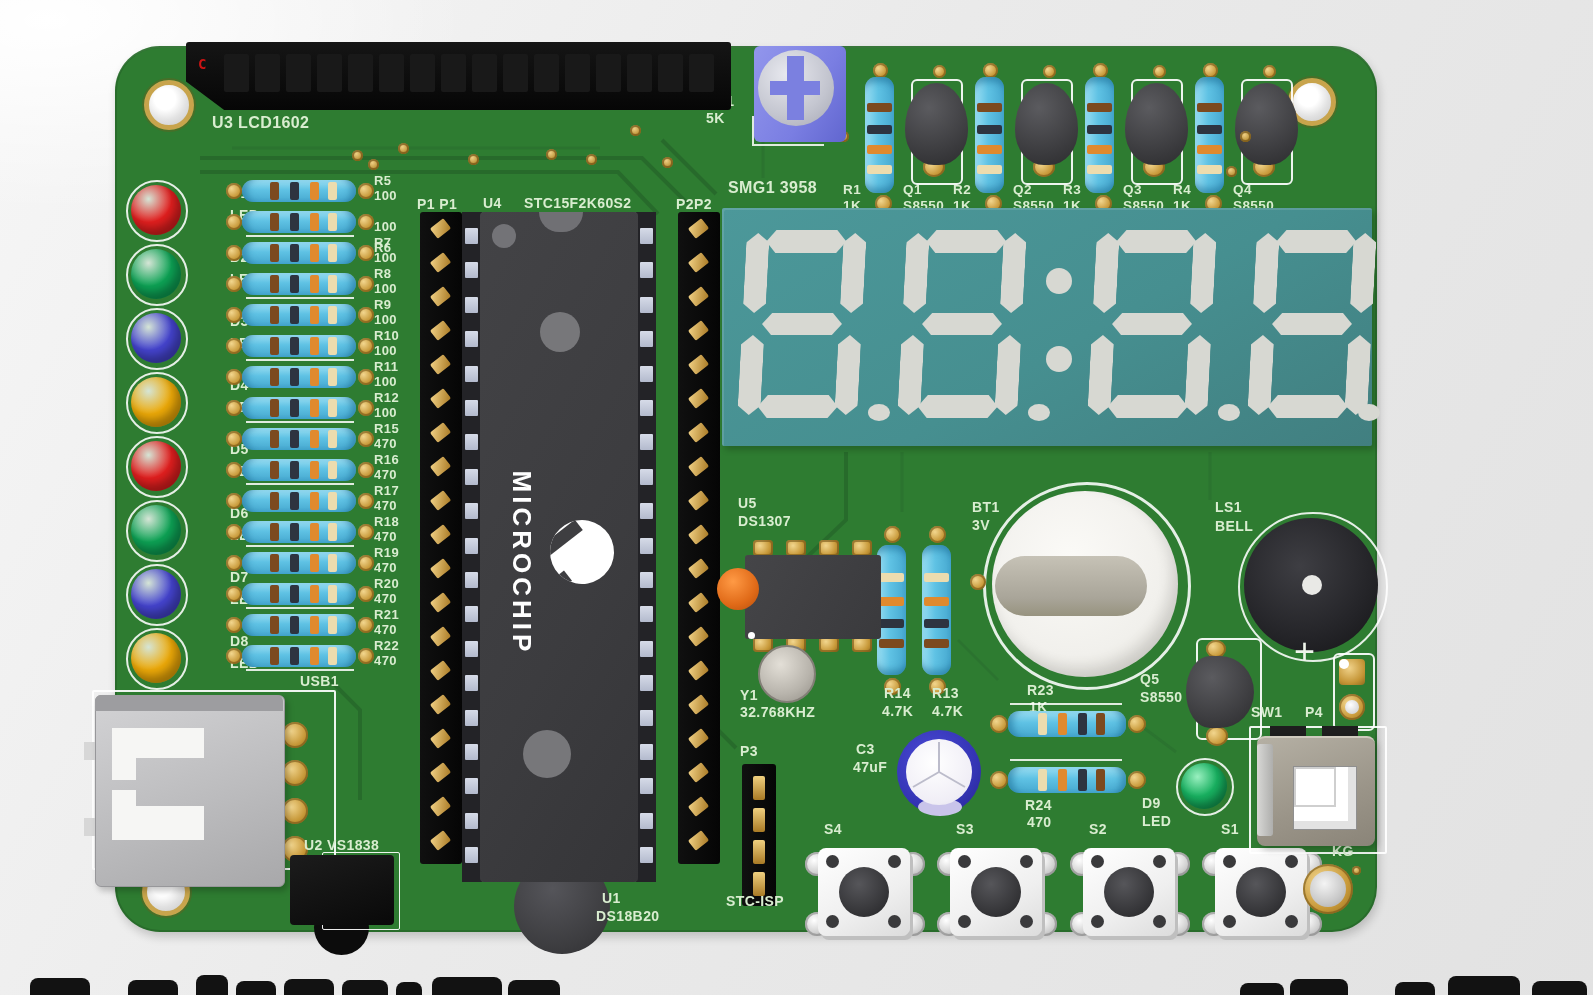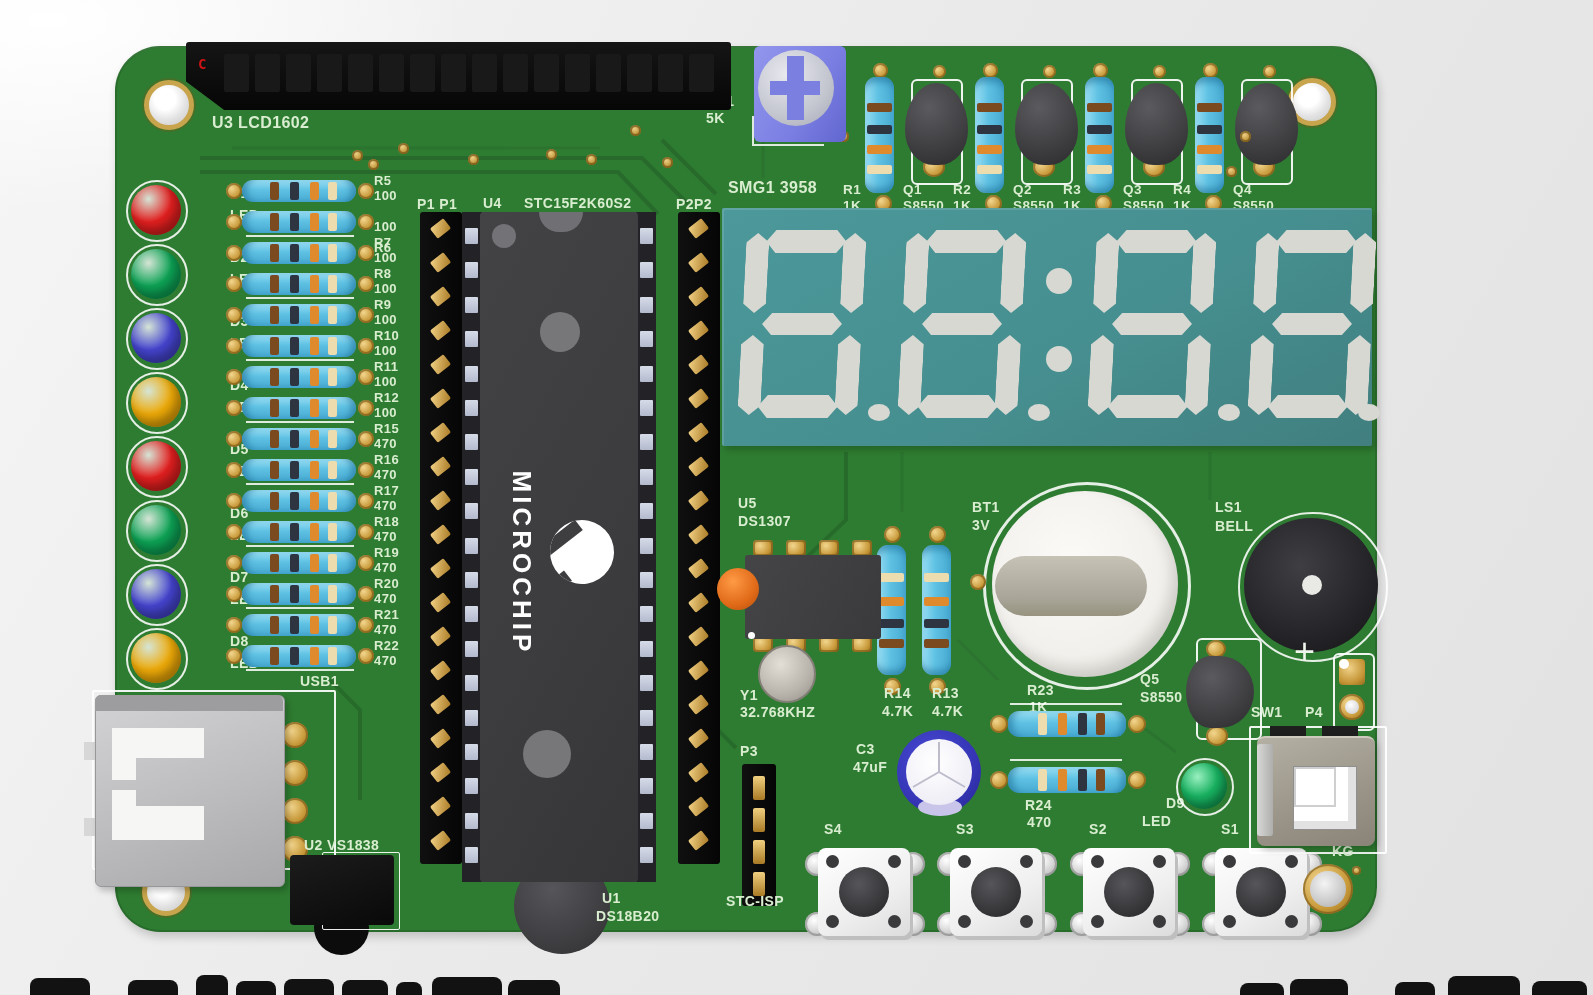--- a/index.html
+++ b/index.html
@@ -670,21 +670,21 @@
     <div class="lbl" style="left:856px;top:742px;">C3</div>
     <div class="lbl" style="left:853px;top:760px;">47uF</div>
     <div style="left:897px;top:730px;width:84px;height:84px;border-radius:50%;background:radial-gradient(circle at 40% 35%,#4a4ad6,#3434b4 62%,#23238c);z-index:5;"></div>
     <div style="left:918px;top:798px;width:44px;height:18px;border-radius:50%;background:#c9c4ea;z-index:5;"></div>
     <div style="left:906px;top:739px;width:66px;height:66px;border-radius:50%;background:radial-gradient(circle at 42% 36%,#ffffff,#f0eef6 70%,#dddaea);z-index:6;">
       <div class="c3line" style="transform:rotate(0deg);"></div>
       <div class="c3line" style="transform:rotate(120deg);"></div>
       <div class="c3line" style="transform:rotate(240deg);"></div>
     </div>
 
-    <div class="lbl" style="left:1142px;top:796px;margin-left:24px;">D9</div>
+    <div class="lbl" style="left:1142px;top:796px;">D9</div>
     <div class="lbl" style="left:1142px;top:814px;">LED</div>
     <div class="sk-ring" style="left:1176px;top:758px;width:54px;height:54px;"></div>
     <div style="left:1181px;top:763px;width:46px;height:46px;border-radius:50%;background:radial-gradient(circle at 36% 30%,#9af0c0,#18b060 45%,#0b8a46);box-shadow:inset -4px -6px 9px rgba(0,0,0,.3);z-index:5;"></div>
 
     <div class="lbl" style="left:740px;top:744px;">P3</div>
     <div id="p3-strip" style="position:absolute;left:742px;top:764px;width:34px;height:142px;background:linear-gradient(90deg,#101010,#050505);border-radius:3px;">
         <div style="position: absolute; left: 11px; top: 12px; width: 12px; height: 24px; background: linear-gradient(rgb(240, 208, 128), rgb(169, 122, 37)); border-radius: 2px;"></div>
         <div style="position: absolute; left: 11px; top: 44px; width: 12px; height: 24px; background: linear-gradient(rgb(240, 208, 128), rgb(169, 122, 37)); border-radius: 2px;"></div>
         <div style="position: absolute; left: 11px; top: 76px; width: 12px; height: 24px; background: linear-gradient(rgb(240, 208, 128), rgb(169, 122, 37)); border-radius: 2px;"></div>
         <div style="position: absolute; left: 11px; top: 108px; width: 12px; height: 24px; background: linear-gradient(rgb(240, 208, 128), rgb(169, 122, 37)); border-radius: 2px;"></div>

